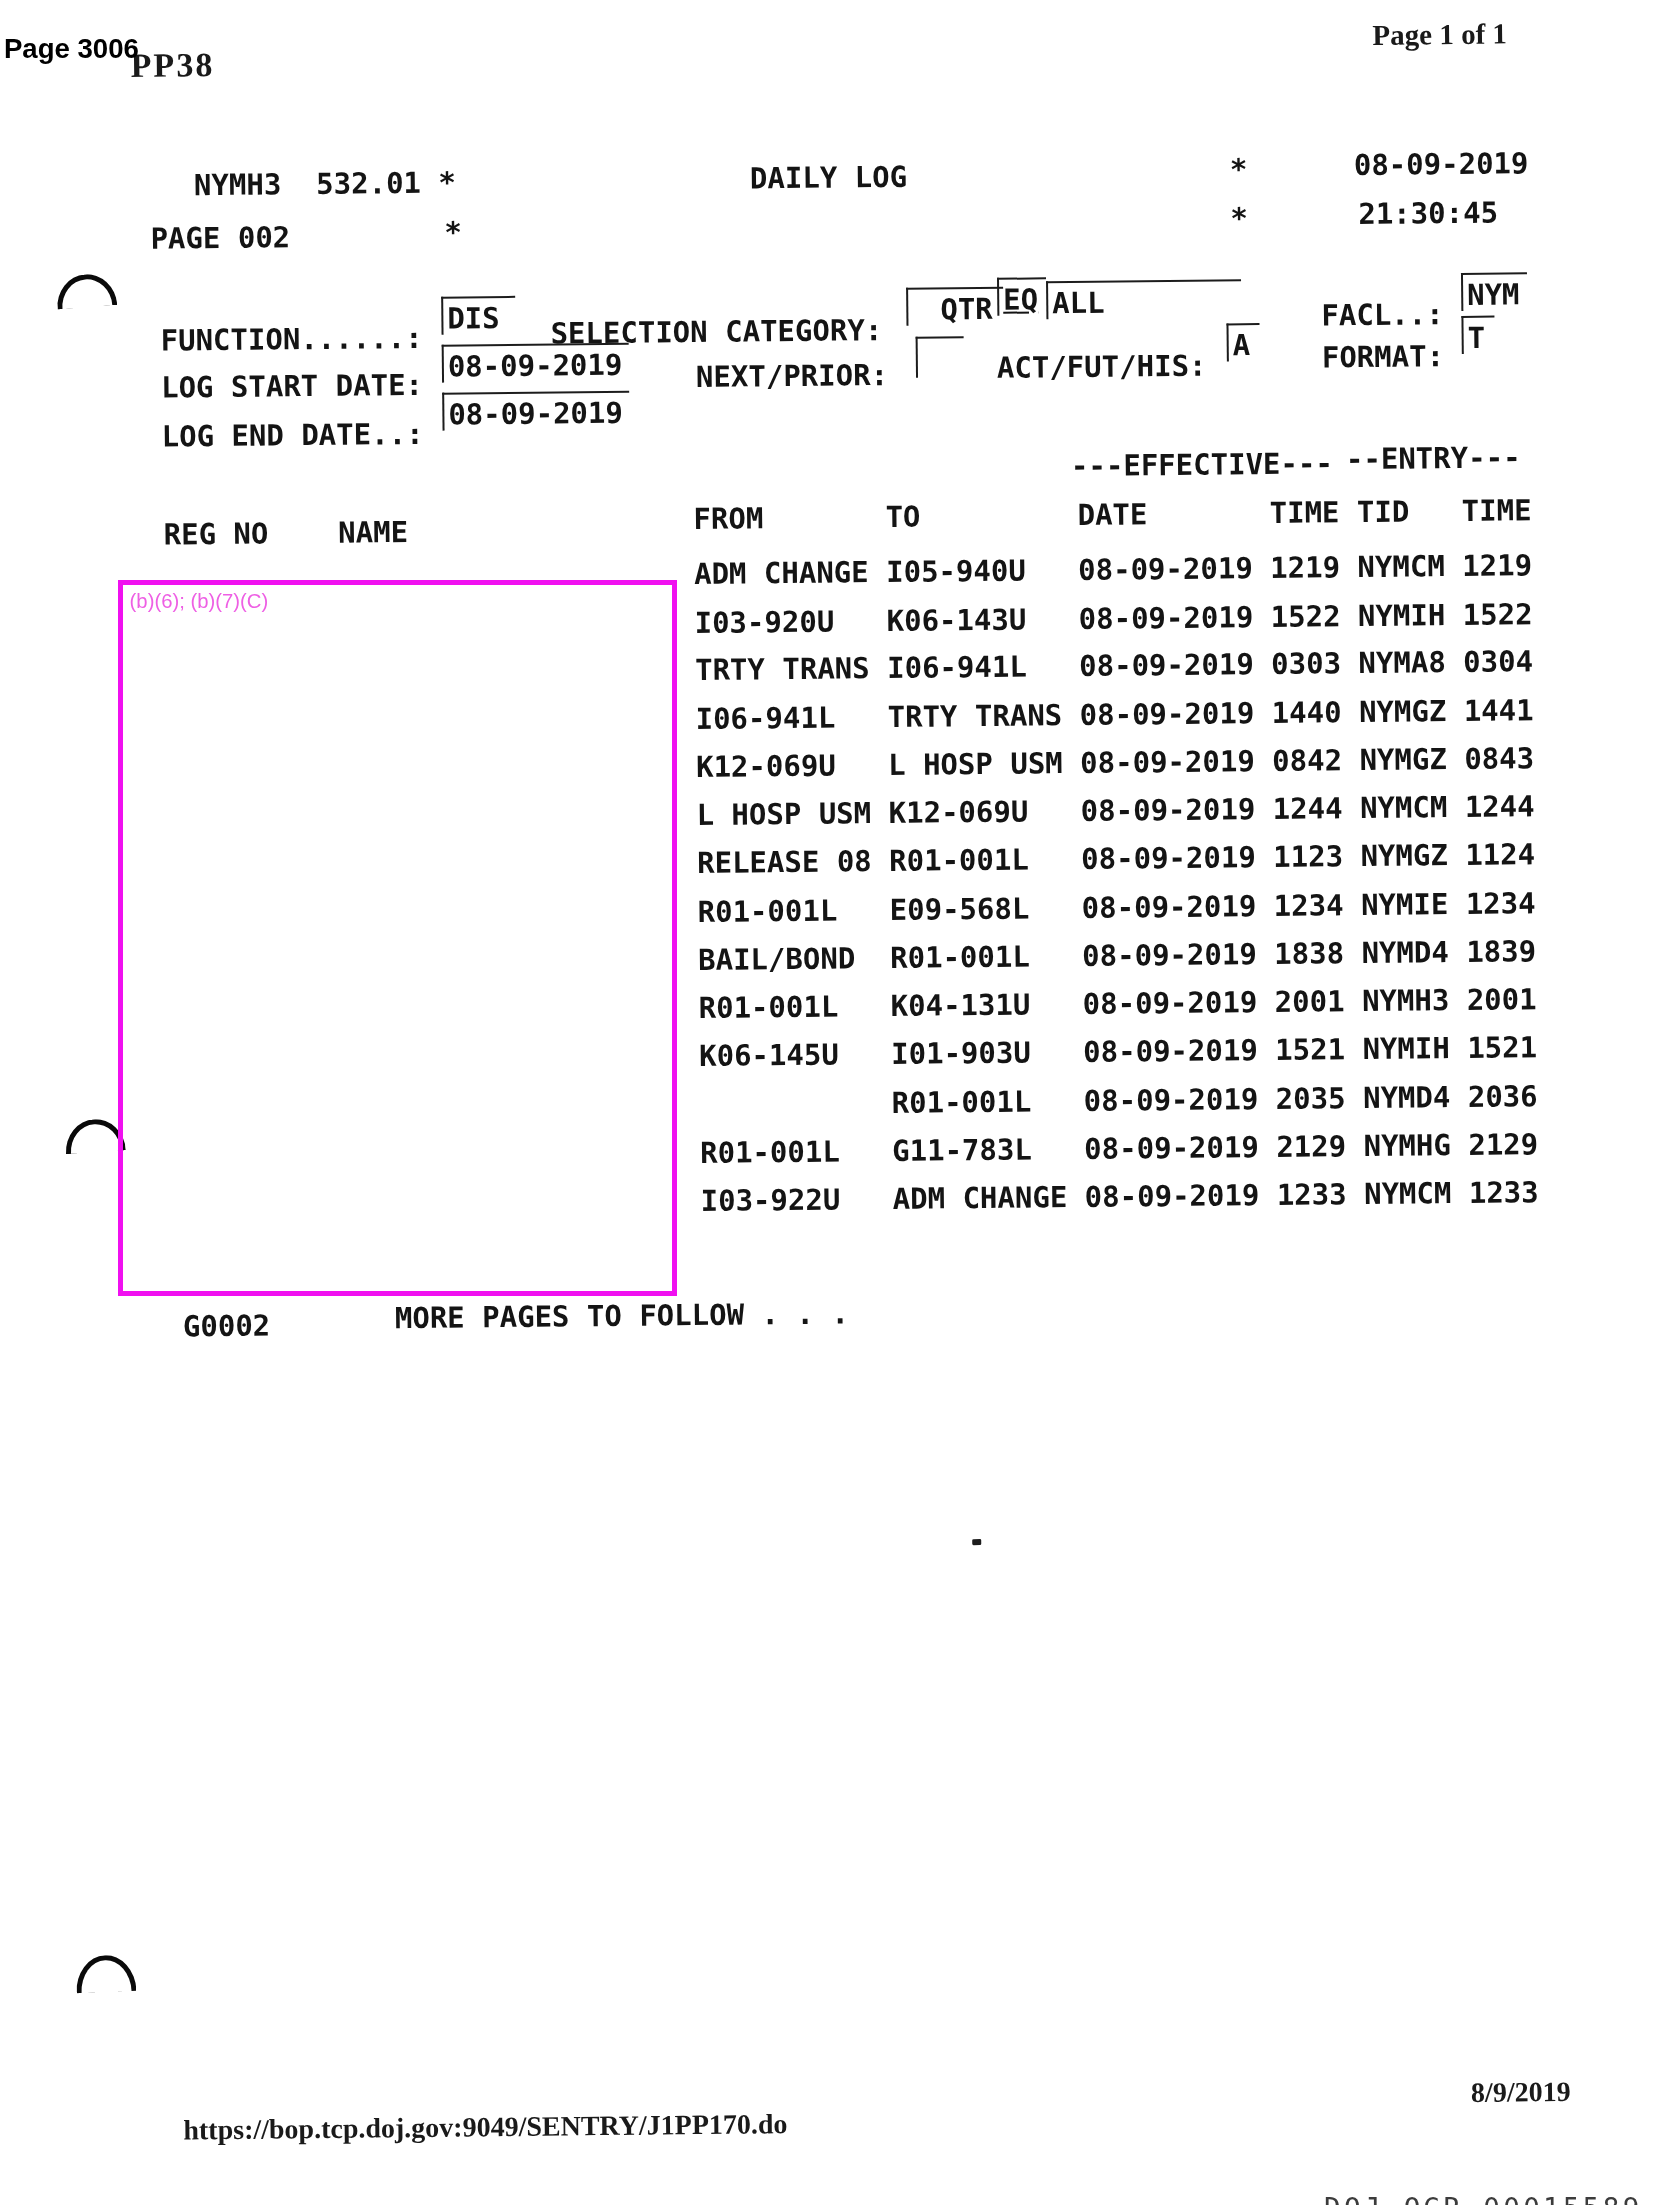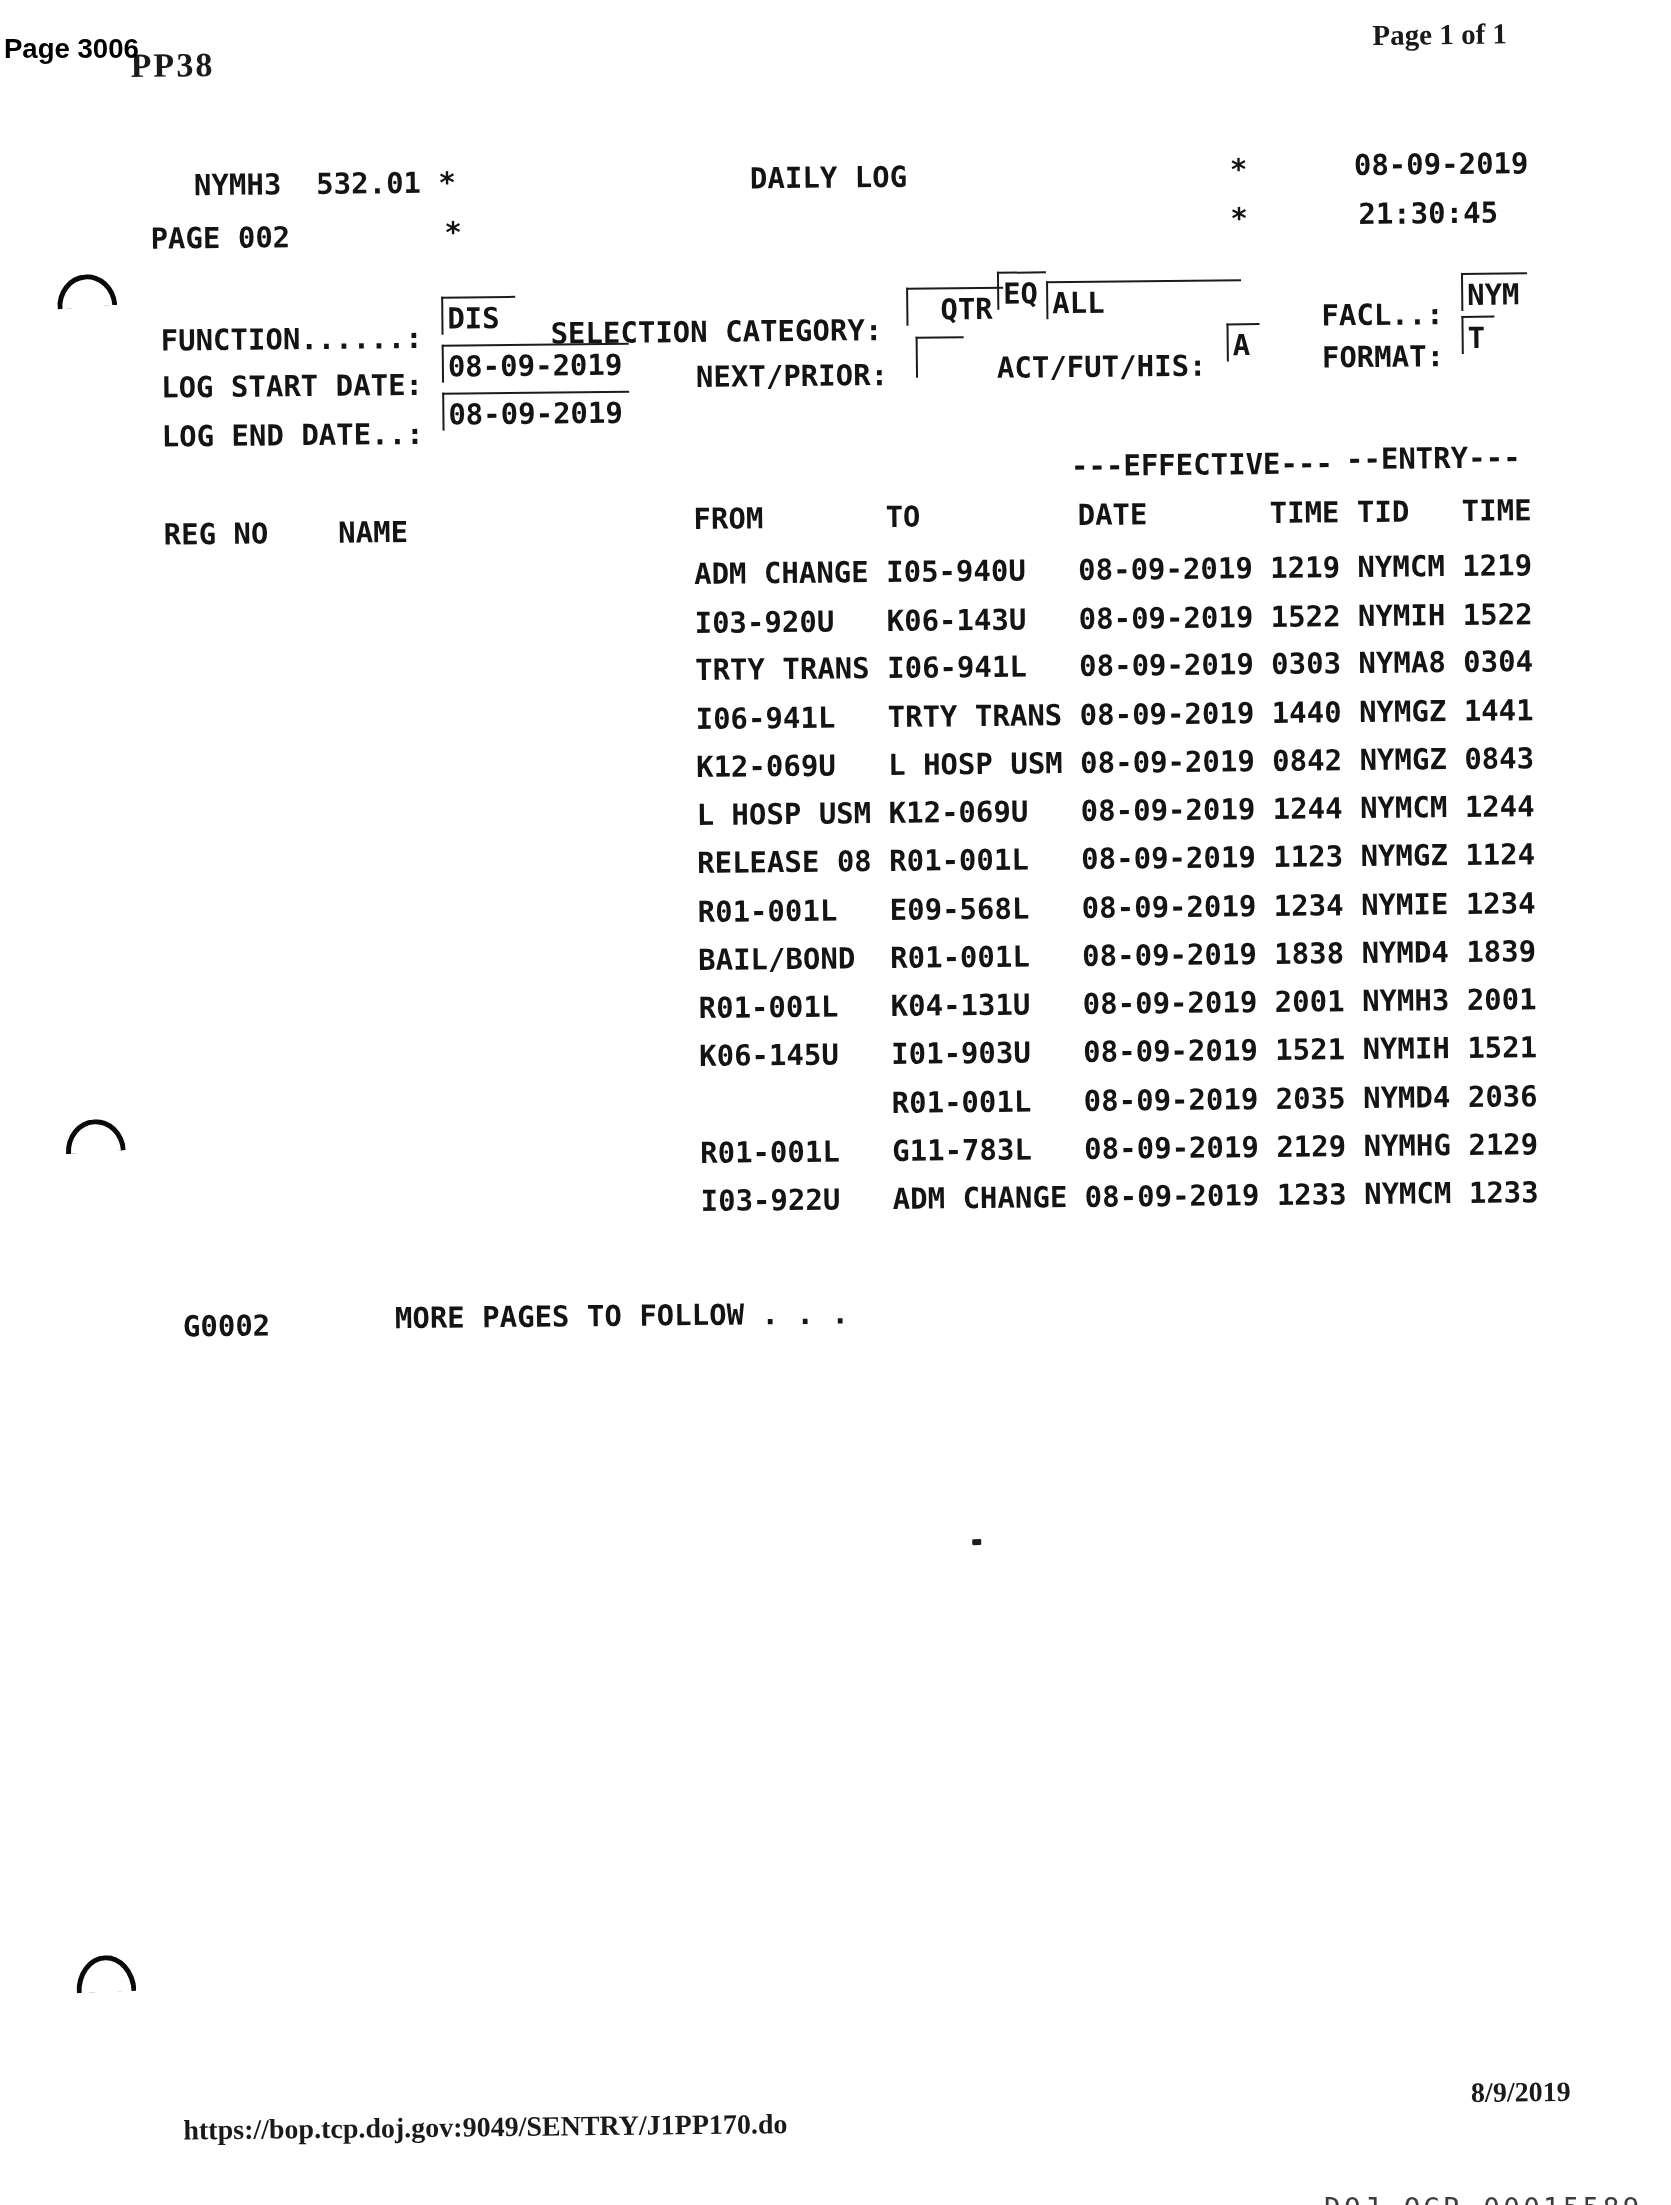--- a/index.html
+++ b/index.html
@@ -99,21 +99,21 @@
 
     <div class="line mono" style="left:157px;top:218px;">PAGE 002</div>
     <div class="line mono" style="left:451px;top:215px;">*</div>
     <div class="line mono" style="left:1237px;top:209px;">*</div>
     <div class="line mono" style="left:1365px;top:206px;">21:30:45</div>
 
     <div class="line mono" style="left:166px;top:320px;">FUNCTION......:</div>
     <div class="field mono" style="left:447px;top:294px;padding-right:15.7px;">DIS</div>
     <div class="line mono" style="left:556px;top:317px;">SELECTION CATEGORY:</div>
     <div class="field mono" style="left:912px;top:290px;padding-right:10.5px;padding-left:32px;">QTR</div>
-    <div class="field mono" style="left:1003px;top:275px;">EQ</div>
+    <div class="field mono" style="left:1003px;top:281px;text-decoration:underline;">EQ</div>
     <div class="field mono" style="left:1052px;top:285px;width:181px;">ALL</div>
     <div class="line mono" style="left:1327px;top:307px;">FACL..:</div>
     <div class="field mono" style="left:1467px;top:281px;">NYM</div>
 
     <div class="line mono" style="left:166px;top:367px;">LOG START DATE:</div>
     <div class="field mono" style="left:447px;top:342px;padding-right:6.6px;">08-09-2019</div>
     <div class="line mono" style="left:701px;top:362px;">NEXT/PRIOR:</div>
     <div class="field mono" style="left:921px;top:339px;width:34px;height:34px;"></div>
     <div class="line mono" style="left:1002px;top:356px;">ACT/FUT/HIS:</div>
     <div class="field mono" style="left:1232px;top:329px;padding-right:9.2px;">A</div>
@@ -156,18 +156,21 @@
     <div class="crescent" style="left:64px;top:1949px;height:31.5px;transform:rotate(-2deg);"></div>
 
     <div class="line serif" style="left:170px;top:2109px;font-size:28px;font-weight:700;">https://bop.tcp.doj.gov:9049/SENTRY/J1PP170.do</div>
     <div class="line serif" style="left:1458px;top:2085px;font-size:28px;font-weight:700;">8/9/2019</div>
   </div>
 
   <div class="digital">
 
     <div class="line bates" style="left:3.9px;top:3.9px;">Page 3006</div>
 
+    <div class="redaction-box">
+      <div class="redaction-label">(b)(6); (b)(7)(C)</div>
+    </div>
 
     <div class="line doj-stamp" style="left:1324px;top:2163px;">DOJ-OGR-00015589</div>
   </div>
 
 </div>
 
 
 </body></html>

